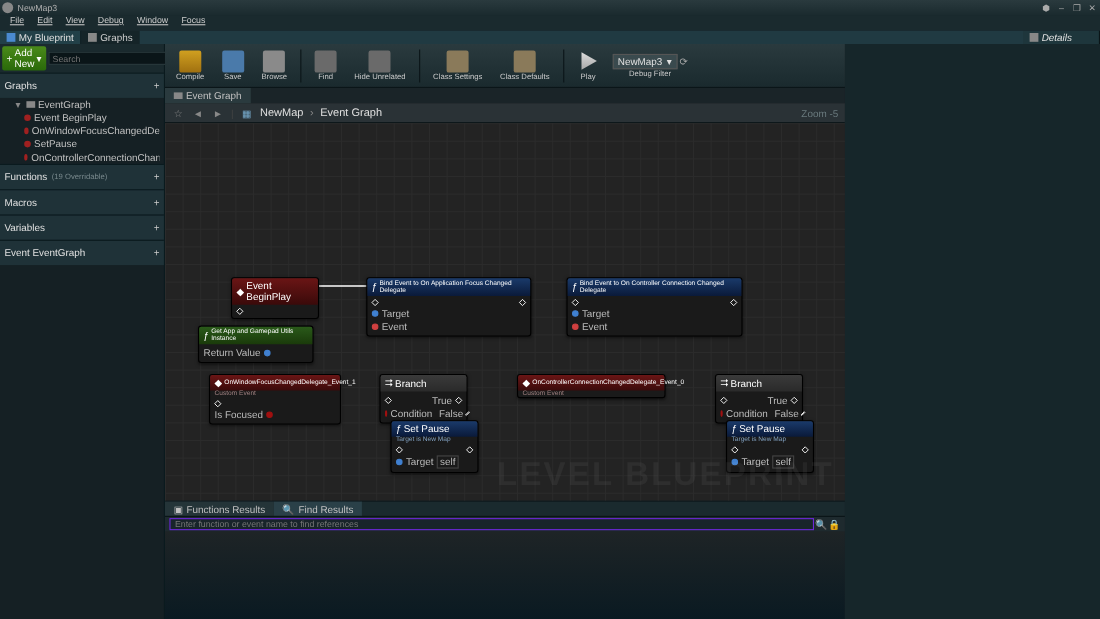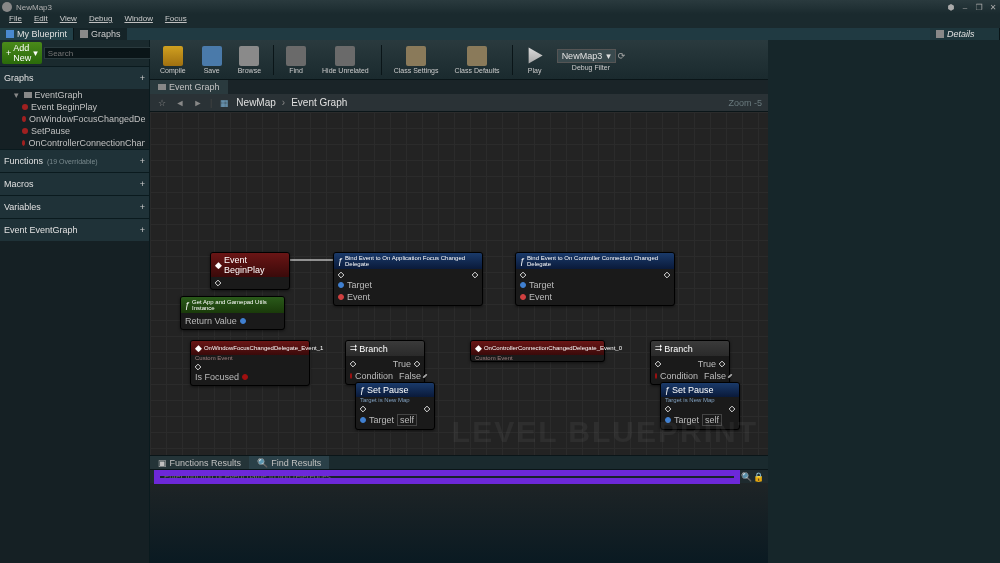--- a/index.html
+++ b/index.html
@@ -86,21 +86,21 @@
 .pin.red{border-color:#d04040;background:#d04040;}
 .pin.blue{border-color:#4080d0;background:#4080d0;}
 .pin.bool{border-color:#a01010;background:#a01010;border-radius:50%;}
 
 svg.wires{position:absolute;inset:0;pointer-events:none;}
 
 
 .bottom-tabs{height:14px;background:#1a2a2e;display:flex;border-top:1px solid #0a1518;}
 .bottom-tabs .btab{padding:0 8px;display:flex;align-items:center;font-size:8px;gap:3px;background:#243438;}
 .find-row{height:14px;background:#1e2a2e;display:flex;align-items:center;padding:0 4px;border-top:1px solid #0a1518;}
-.find-input{flex:1;background:#18242a;border:6px solid #6d28d9;padding:1px 4px;color:#6a7a7e;font-size:8px;height:11px;}
+.find-input{flex:1;background:#18242a;border:1px solid #6d28d9;padding:1px 4px;color:#6a7a7e;font-size:8px;height:11px;}
 .find-ic{width:10px;height:10px;margin-left:2px;color:#aaa;display:flex;align-items:center;justify-content:center;}
 
 .footerfade{height:80px;background:linear-gradient(transparent,#0a1a22);}
 </style>
 </head>
 <body>
 
 <div class="titlebar">
   <span class="ue-logo"></span>
   <span class="title">NewMap3</span>

